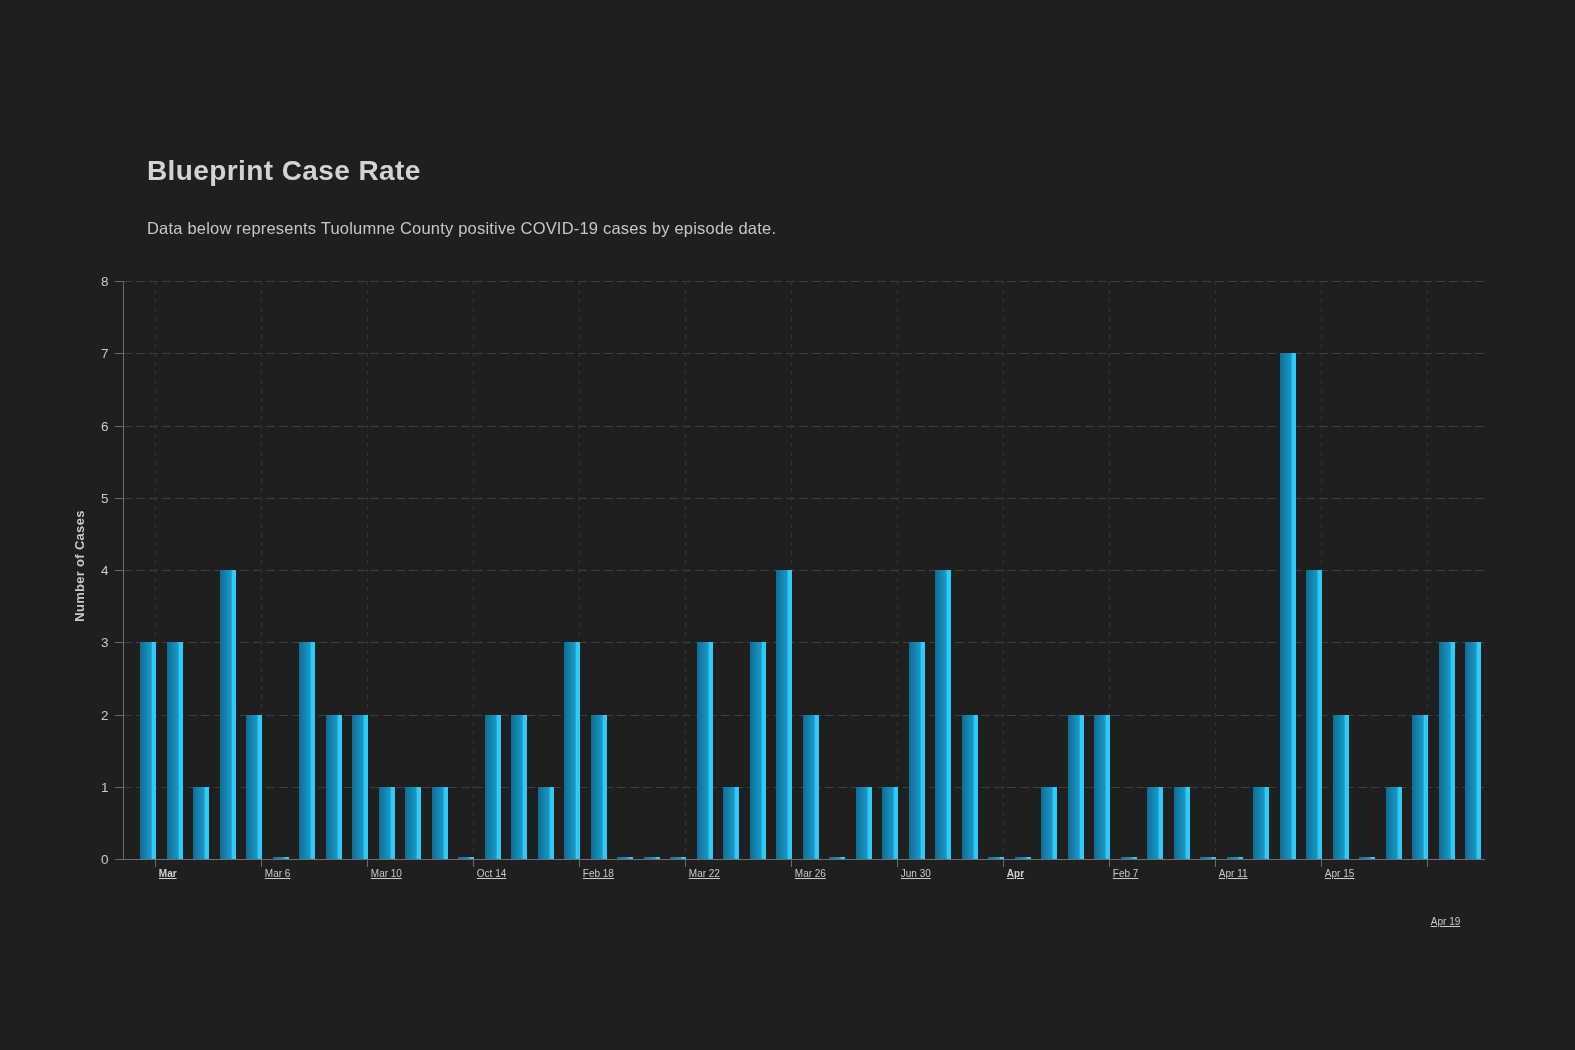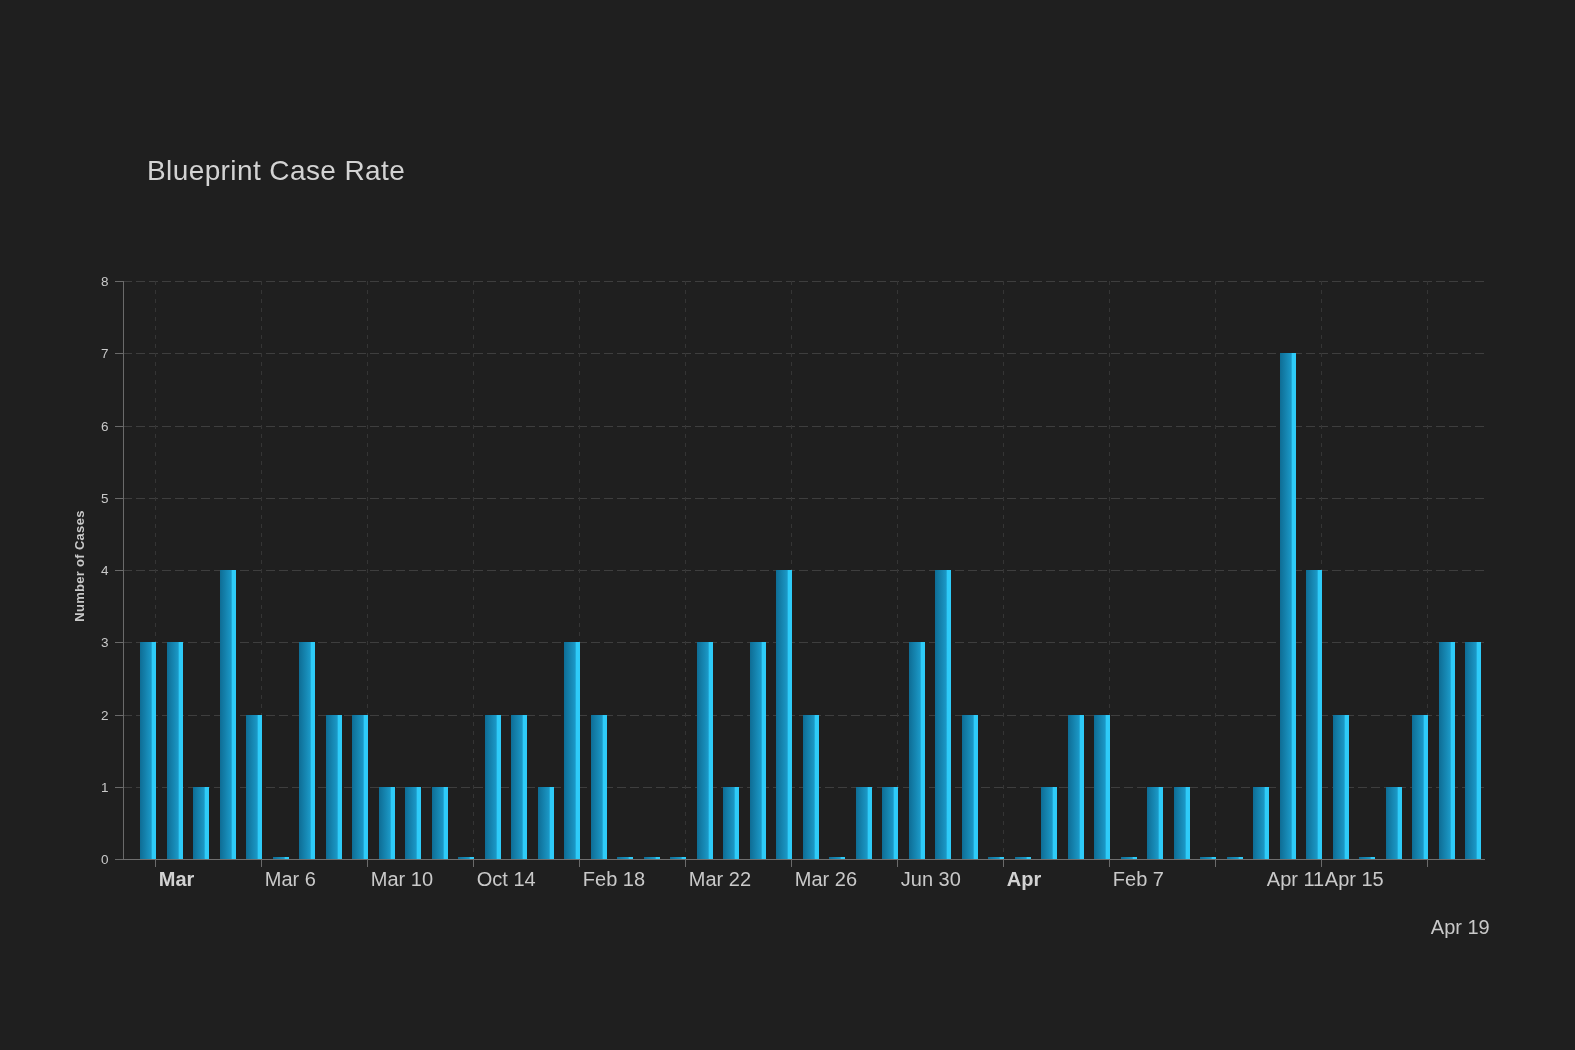--- a/index.html
+++ b/index.html
@@ -4,21 +4,21 @@
 <style>
   html,body{margin:0;padding:0;}
   body{
     width:1575px;height:1050px;overflow:hidden;position:relative;
     background:#1f1f1f;
     font-family:"Liberation Sans","DejaVu Sans",sans-serif;
   }
   #panel{position:absolute;inset:0;}
   #chart-title{
     position:absolute;left:147px;top:155px;margin:0;
-    font-size:28px;font-weight:400;letter-spacing:.4px;color:#d3d3d3;
+    font-size:28px;font-weight:700;letter-spacing:.4px;color:#d3d3d3;
   }
   #chart-subtitle{
     position:absolute;left:147px;top:219px;margin:0;
     font-size:16.5px;font-weight:400;color:#c6c6c6;letter-spacing:.2px;
   }
   #y-axis-title{
     position:absolute;left:79px;top:566px;
     transform:translate(-50%,-50%) rotate(-90deg);
     white-space:nowrap;font-size:13px;font-weight:700;color:#c9c9c9;letter-spacing:.3px;
   }
@@ -29,30 +29,31 @@
     background:repeating-linear-gradient(180deg,#353535 0 4px,transparent 4px 9px);}
   .axis-line-y{position:absolute;width:1px;background:#6a6a6a;}
   .axis-line-x{position:absolute;height:1px;background:#6f6f6f;}
   .ytick{position:absolute;height:1px;width:8px;background:#6a6a6a;}
   .xtick{position:absolute;width:1px;height:8px;background:#6a6a6a;}
   .ylab{
     position:absolute;width:46px;text-align:right;
     font-size:13.5px;color:#c9c9c9;line-height:1;
   }
   .xlab{
-    position:absolute;font-size:20px;color:#c9c9c9;line-height:1;white-space:nowrap;
+    position:absolute;font-size:10px;color:#c9c9c9;line-height:1;white-space:nowrap;text-decoration:underline;
   }
   .xlab.bold{font-weight:700;color:#d2d2d2;}
   .bar{position:absolute;}
 </style>
 </head>
 <body>
 
 <div id="panel">
   <h1 id="chart-title">Blueprint Case Rate</h1>
+  <p id="chart-subtitle">Data below represents Tuolumne County positive COVID-19 cases by episode date.</p>
   <div id="y-axis-title">Number of Cases</div>
   <div id="chart-layer">
       <div class="ytick" style="left: 114.5px; top: 859px;"></div>
       <div class="ylab" style="left: 62.5px; top: 853px;">0</div>
       <div class="hgrid" style="left: 122.5px; width: 1362.5px; top: 786.75px;"></div>
       <div class="ytick" style="left: 114.5px; top: 786.75px;"></div>
       <div class="ylab" style="left: 62.5px; top: 780.75px;">1</div>
       <div class="hgrid" style="left: 122.5px; width: 1362.5px; top: 714.5px;"></div>
       <div class="ytick" style="left: 114.5px; top: 714.5px;"></div>
       <div class="ylab" style="left: 62.5px; top: 708.5px;">2</div>
@@ -99,21 +100,21 @@
       <div class="xtick" style="left: 896.8px; top: 859px;"></div>
       <div class="xlab" style="left: 900.8px; top: 869px;">Jun 30</div>
       <div class="vgrid" style="left: 1002.8px; top: 281px; height: 578px;"></div>
       <div class="xtick" style="left: 1002.8px; top: 859px;"></div>
       <div class="xlab bold" style="left: 1006.8px; top: 869px;">Apr</div>
       <div class="vgrid" style="left: 1108.8px; top: 281px; height: 578px;"></div>
       <div class="xtick" style="left: 1108.8px; top: 859px;"></div>
       <div class="xlab" style="left: 1112.8px; top: 869px;">Feb 7</div>
       <div class="vgrid" style="left: 1214.8px; top: 281px; height: 578px;"></div>
       <div class="xtick" style="left: 1214.8px; top: 859px;"></div>
-      <div class="xlab" style="left: 1218.8px; top: 869px; margin-left: 48px;">Apr 11</div>
+      <div class="xlab" style="left: 1218.8px; top: 869px;">Apr 11</div>
       <div class="vgrid" style="left: 1320.8px; top: 281px; height: 578px;"></div>
       <div class="xtick" style="left: 1320.8px; top: 859px;"></div>
       <div class="xlab" style="left: 1324.8px; top: 869px;">Apr 15</div>
       <div class="vgrid" style="left: 1426.8px; top: 281px; height: 578px;"></div>
       <div class="xtick" style="left: 1426.8px; top: 859px;"></div>
       <div class="xlab" style="left: 1430.8px; top: 917px;">Apr 19</div>
       <div class="axis-line-y" style="left: 122.5px; top: 281px; height: 578px;"></div>
       <div class="axis-line-x" style="left: 122.5px; width: 1362.5px; top: 859px;"></div>
       <div class="bar" aria-label="Mar 1: 3" style="left: 140.3px; width: 16px; top: 642.25px; height: 216.75px; background: linear-gradient(90deg, rgb(14, 109, 149) 0%, rgb(27, 152, 198) 70%, rgb(46, 203, 248) 76%, rgb(46, 203, 248) 100%);"></div>
       <div class="bar" aria-label="Mar 2: 3" style="left: 166.8px; width: 16px; top: 642.25px; height: 216.75px; background: linear-gradient(90deg, rgb(14, 109, 149) 0%, rgb(27, 152, 198) 70%, rgb(46, 203, 248) 76%, rgb(46, 203, 248) 100%);"></div>

